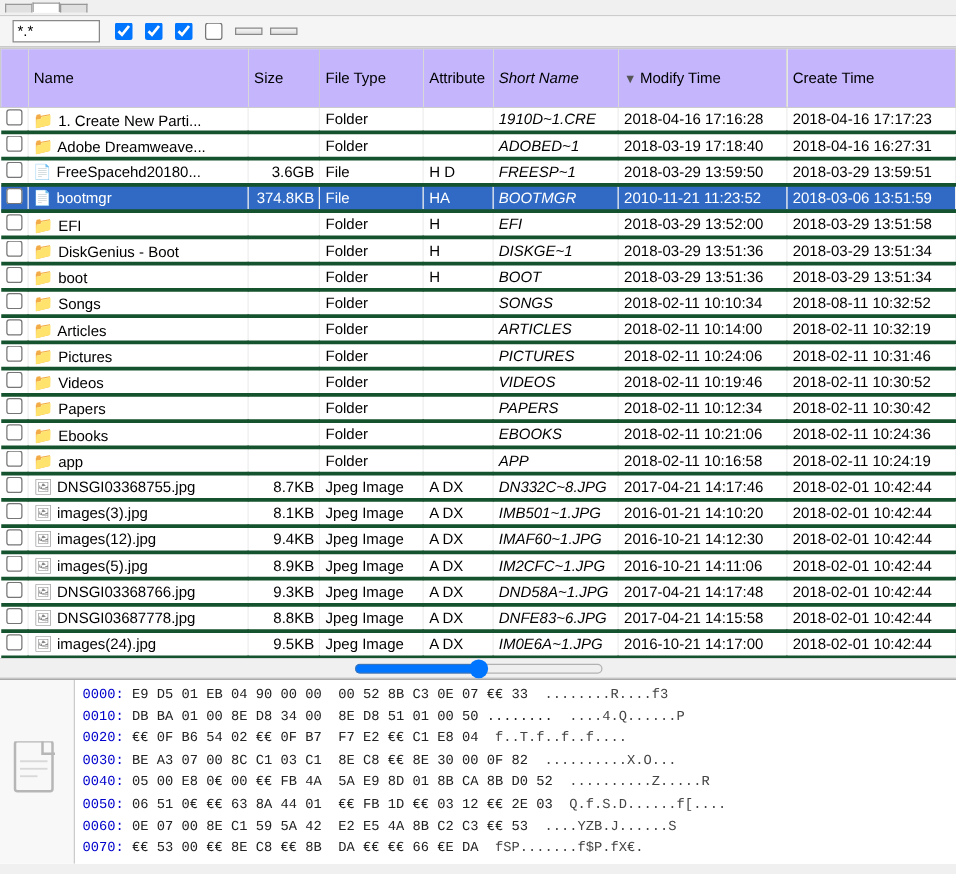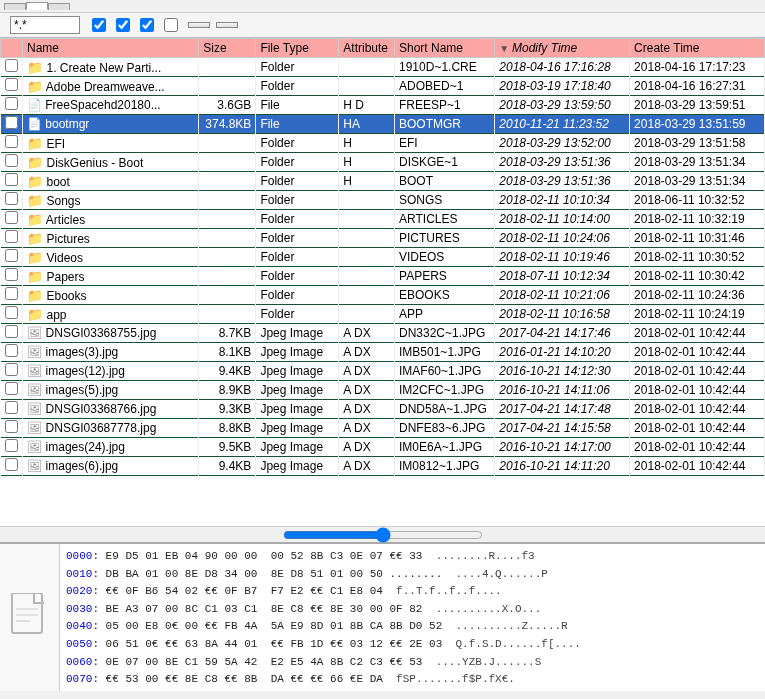--- a/index.html
+++ b/index.html
@@ -84,33 +84,33 @@
     }
     .file-table {
       width: 100%;
       border-collapse: collapse;
       white-space: nowrap;
       min-width: 750px;
     }
     .file-table thead th {
       position: sticky;
       top: 0;
-      background: #fca5a5;
+      background: #c4b5fd;
       border: 1px solid #ccc;
-      padding: 2px 4px;
+      padding: 16px 4px;
       text-align: left;
       font-weight: normal;
       font-size: 12px;
       z-index: 2;
     }
     .file-table thead th:first-child {
       width: 22px;
     }
     .file-table tbody tr {
-      border-bottom: 1px solid #14532d;
+      border-bottom: 3px solid #14532d;
     }
     .file-table tbody tr.selected {
       background: #316ac5;
       color: #fff;
     }
     .file-table tbody td {
       padding: 1px 4px;
       font-size: 12px;
       border-right: 1px solid #eee;
     }
@@ -177,22 +177,22 @@
 
     .sort-icon {
       font-size: 10px;
       color: #555;
     }
 
     .col-name { min-width: 170px; }
     .col-size { min-width: 55px; text-align: right; }
     .col-type { min-width: 80px; }
     .col-attr { min-width: 50px; }
-    .col-short { min-width: 90px; }
-    .col-modify { min-width: 130px; font-style: italic; }
+    .col-short { min-width: 90px; font-style: italic; }
+    .col-modify { min-width: 130px; }
     .col-create { min-width: 130px; }
   </style>
 </head>
 <body>
 
 <div class="toolbar">
   <div class="tab"></div>
   <div class="tab active"></div>
   <div class="tab"></div>
 </div>
@@ -270,21 +270,21 @@
             <td class="col-create">2018-03-29 13:59:51</td>
           </tr>
           <tr class="selected">
             <td><input type="checkbox" style="width: 13px; height: 13px;"></td>
             <td class="col-name"><span class="file-icon-doc">📄</span> bootmgr</td>
             <td class="col-size">374.8KB</td>
             <td class="col-type">File</td>
             <td class="col-attr">HA</td>
             <td class="col-short">BOOTMGR</td>
             <td class="col-modify" style="color: rgb(255, 255, 255);">2010-11-21 11:23:52</td>
-            <td class="col-create" style="color: rgb(255, 255, 255);">2018-03-29 13:51:59</td>
+            <td class="col-create" style="color: rgb(255, 255, 255);">2018-03-06 13:51:59</td>
           </tr>
           <tr>
             <td><input type="checkbox" style="width: 13px; height: 13px;"></td>
             <td class="col-name"><span class="folder-icon">📁</span> EFI</td>
             <td class="col-size"></td>
             <td class="col-type">Folder</td>
             <td class="col-attr">H</td>
             <td class="col-short">EFI</td>
             <td class="col-modify">2018-03-29 13:52:00</td>
             <td class="col-create">2018-03-29 13:51:58</td>
@@ -310,21 +310,21 @@
             <td class="col-create">2018-03-29 13:51:34</td>
           </tr>
           <tr>
             <td><input type="checkbox" style="width: 13px; height: 13px;"></td>
             <td class="col-name"><span class="folder-icon">📁</span> Songs</td>
             <td class="col-size"></td>
             <td class="col-type">Folder</td>
             <td class="col-attr"></td>
             <td class="col-short">SONGS</td>
             <td class="col-modify">2018-02-11 10:10:34</td>
-            <td class="col-create">2018-06-11 10:32:52</td>
+            <td class="col-create">2018-08-11 10:32:52</td>
           </tr>
           <tr>
             <td><input type="checkbox" style="width: 13px; height: 13px;"></td>
             <td class="col-name"><span class="folder-icon">📁</span> Articles</td>
             <td class="col-size"></td>
             <td class="col-type">Folder</td>
             <td class="col-attr"></td>
             <td class="col-short">ARTICLES</td>
             <td class="col-modify">2018-02-11 10:14:00</td>
             <td class="col-create">2018-02-11 10:32:19</td>
@@ -349,21 +349,21 @@
             <td class="col-modify">2018-02-11 10:19:46</td>
             <td class="col-create">2018-02-11 10:30:52</td>
           </tr>
           <tr>
             <td><input type="checkbox" style="width: 13px; height: 13px;"></td>
             <td class="col-name"><span class="folder-icon">📁</span> Papers</td>
             <td class="col-size"></td>
             <td class="col-type">Folder</td>
             <td class="col-attr"></td>
             <td class="col-short">PAPERS</td>
-            <td class="col-modify">2018-07-11 10:12:34</td>
+            <td class="col-modify">2018-02-11 10:12:34</td>
             <td class="col-create">2018-02-11 10:30:42</td>
           </tr>
           <tr>
             <td><input type="checkbox" style="width: 13px; height: 13px;"></td>
             <td class="col-name"><span class="folder-icon">📁</span> Ebooks</td>
             <td class="col-size"></td>
             <td class="col-type">Folder</td>
             <td class="col-attr"></td>
             <td class="col-short">EBOOKS</td>
             <td class="col-modify">2018-02-11 10:21:06</td>
@@ -378,21 +378,21 @@
             <td class="col-short">APP</td>
             <td class="col-modify">2018-02-11 10:16:58</td>
             <td class="col-create">2018-02-11 10:24:19</td>
           </tr>
           <tr>
             <td><input type="checkbox" style="width: 13px; height: 13px;"></td>
             <td class="col-name"><span class="file-icon-img">🖼</span> DNSGI03368755.jpg</td>
             <td class="col-size">8.7KB</td>
             <td class="col-type">Jpeg Image</td>
             <td class="col-attr">A DX</td>
-            <td class="col-short">DN332C~1.JPG</td>
+            <td class="col-short">DN332C~8.JPG</td>
             <td class="col-modify">2017-04-21 14:17:46</td>
             <td class="col-create">2018-02-01 10:42:44</td>
           </tr>
           <tr>
             <td><input type="checkbox" style="width: 13px; height: 13px;"></td>
             <td class="col-name"><span class="file-icon-img">🖼</span> images(3).jpg</td>
             <td class="col-size">8.1KB</td>
             <td class="col-type">Jpeg Image</td>
             <td class="col-attr">A DX</td>
             <td class="col-short">IMB501~1.JPG</td>

